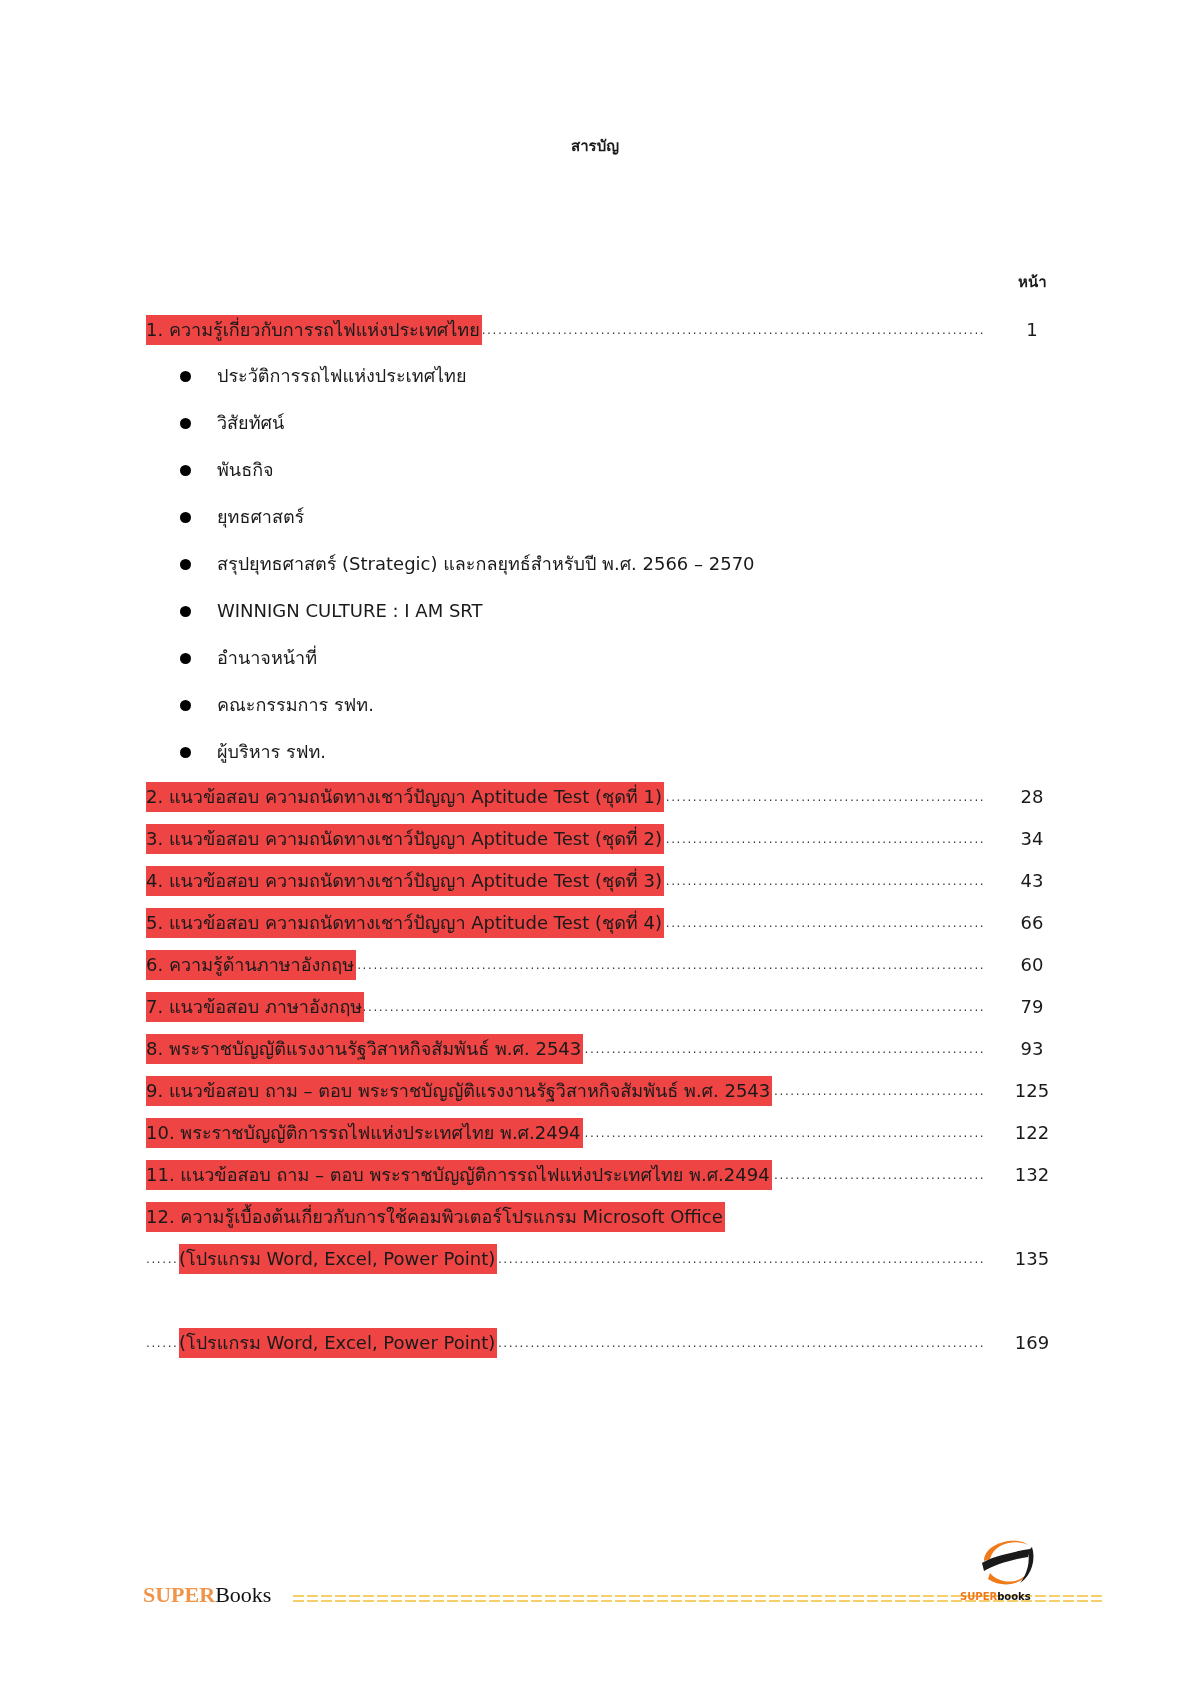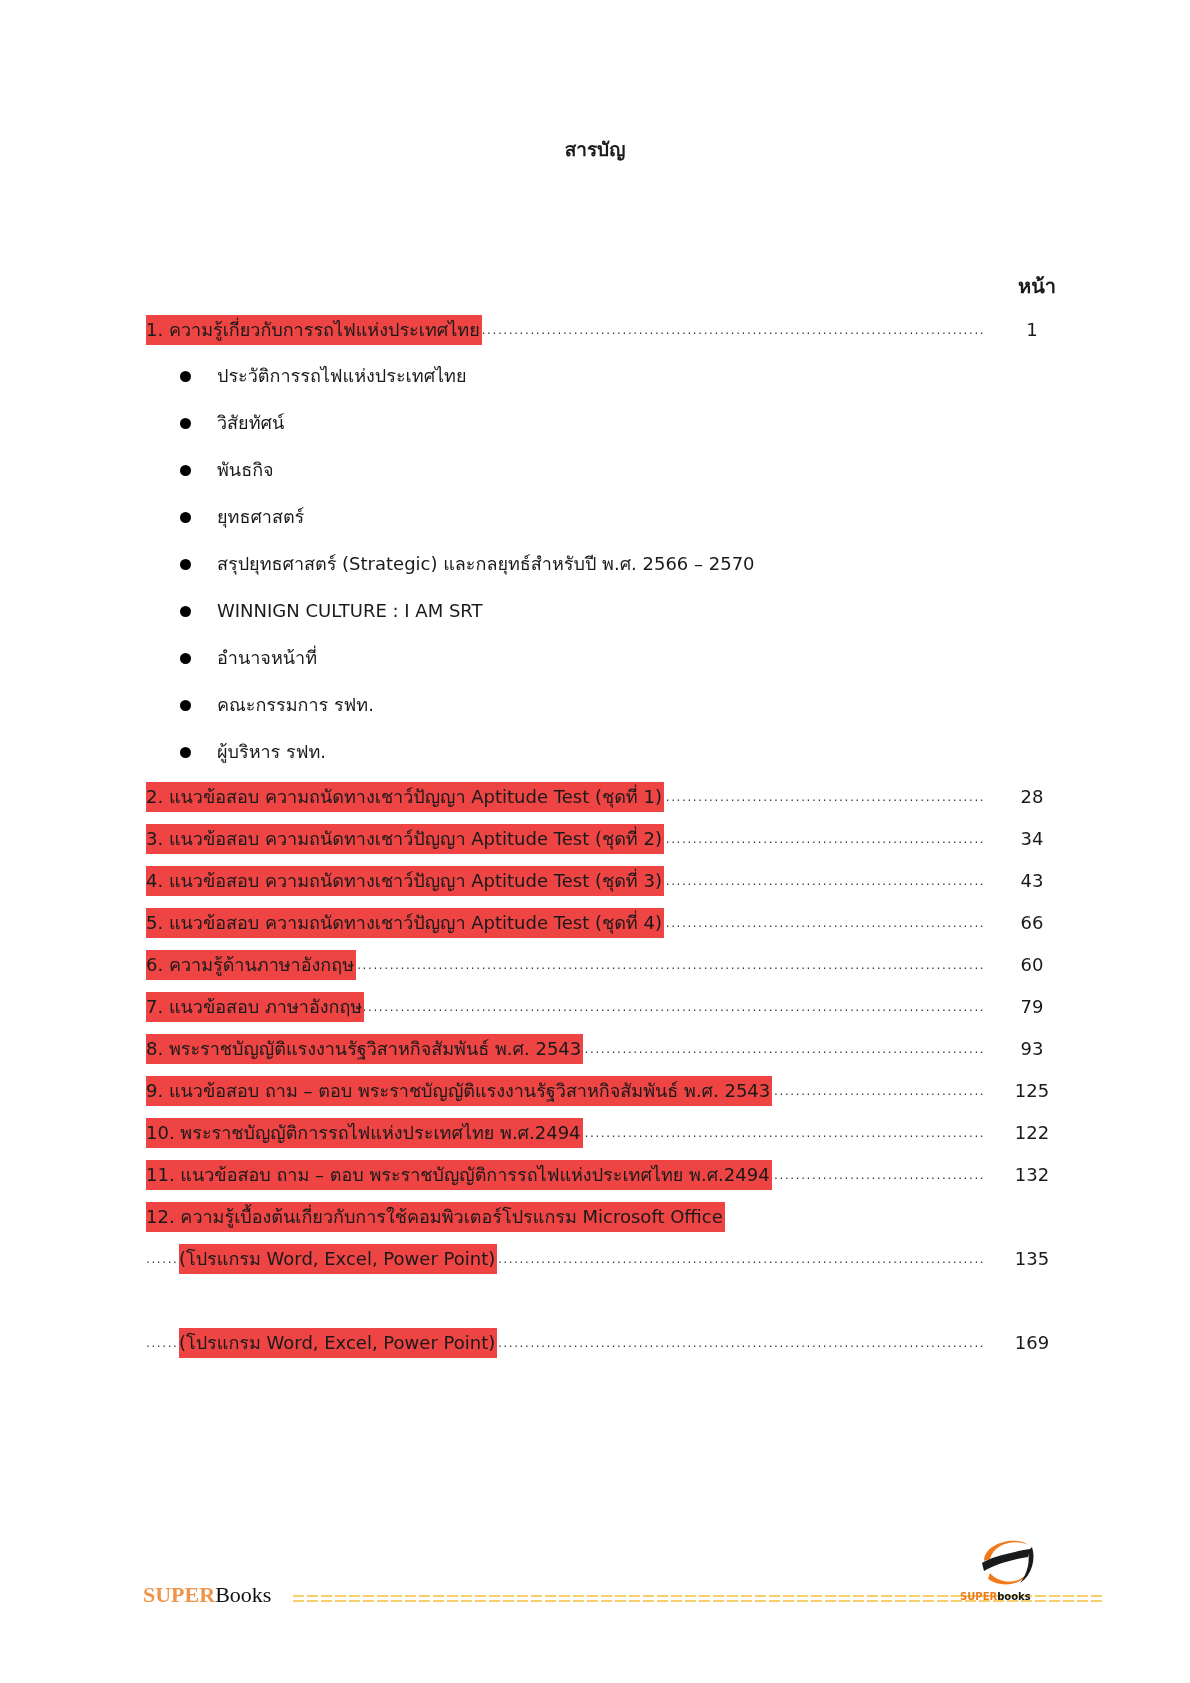--- a/index.html
+++ b/index.html
@@ -1,22 +1,22 @@
 <!DOCTYPE html>
 <html><head>
 <meta charset="utf-8">
 <style>
   html, body { margin: 0; padding: 0; background: #ffffff; }
   body { width: 1190px; height: 1683px; position: relative; overflow: hidden;
          font-family: "DejaVu Sans", sans-serif; color: #1a1a1a; }
   .page { position: absolute; left: 0; top: 0; width: 1190px; height: 1683px; }
-  .title { position: absolute; left: 0; width: 1190px; text-align: center; font-weight: bold; font-size: 19px; }
+  .title { position: absolute; left: 0; width: 1190px; text-align: center; font-weight: bold; font-size: 15px; }
   .title-main { top: 134px; }
   .title-sub { top: 180px; }
-  .page-col-head { position: absolute; left: 1018px; top: 270px; font-weight: bold; font-size: 20px; }
+  .page-col-head { position: absolute; left: 1018px; top: 270px; font-weight: bold; font-size: 15px; }
   .entry { position: absolute; left: 146px; width: 916px; height: 30px; font-size: 18px; line-height: 30px; }
   .entry .label { position: absolute; left: 0; top: 0; white-space: nowrap; background: #ef4444; padding-right: 2px; z-index: 2; }
   .entry.indent .label { left: 33px; }
   .entry .leader { position: absolute; left: 0; right: 79px; top: 0; overflow: hidden; white-space: nowrap;
                    color: #333; font-size: 12px; letter-spacing: 1.6px; z-index: 1; }
   .entry .pg { position: absolute; right: 0; width: 60px; top: 0; text-align: center; }
   .bullet-item { position: absolute; left: 180px; height: 30px; font-size: 18px; line-height: 30px; }
   .bullet-item .dot { position: absolute; left: 0; top: 10px; width: 11px; height: 11px; border-radius: 50%; background: #000; }
   .bullet-item .btext { position: absolute; left: 37px; top: 0; white-space: nowrap; }
   .footer { position: absolute; left: 143px; top: 1576px; height: 40px; width: 930px; }

